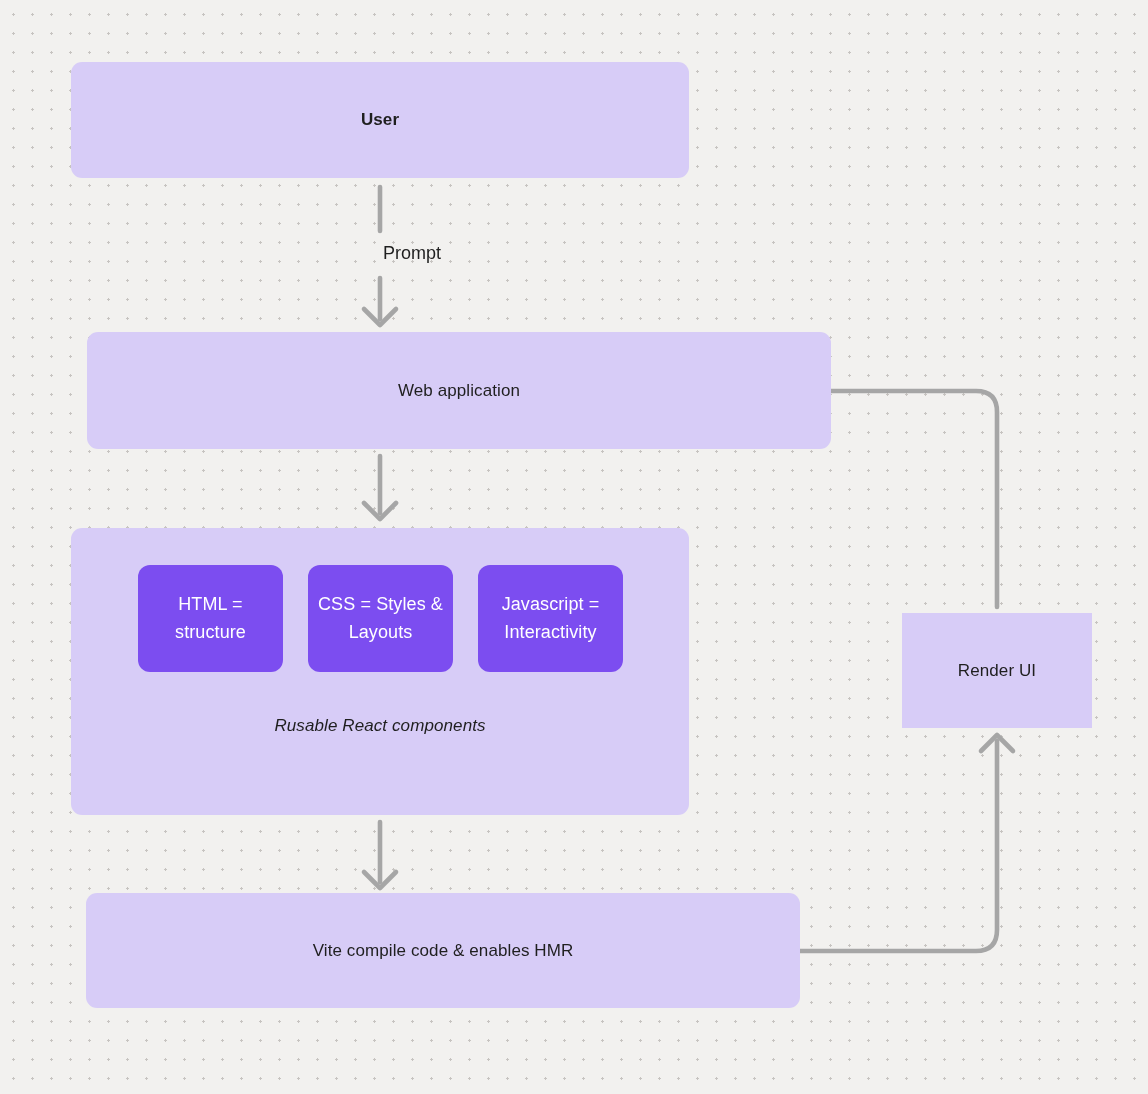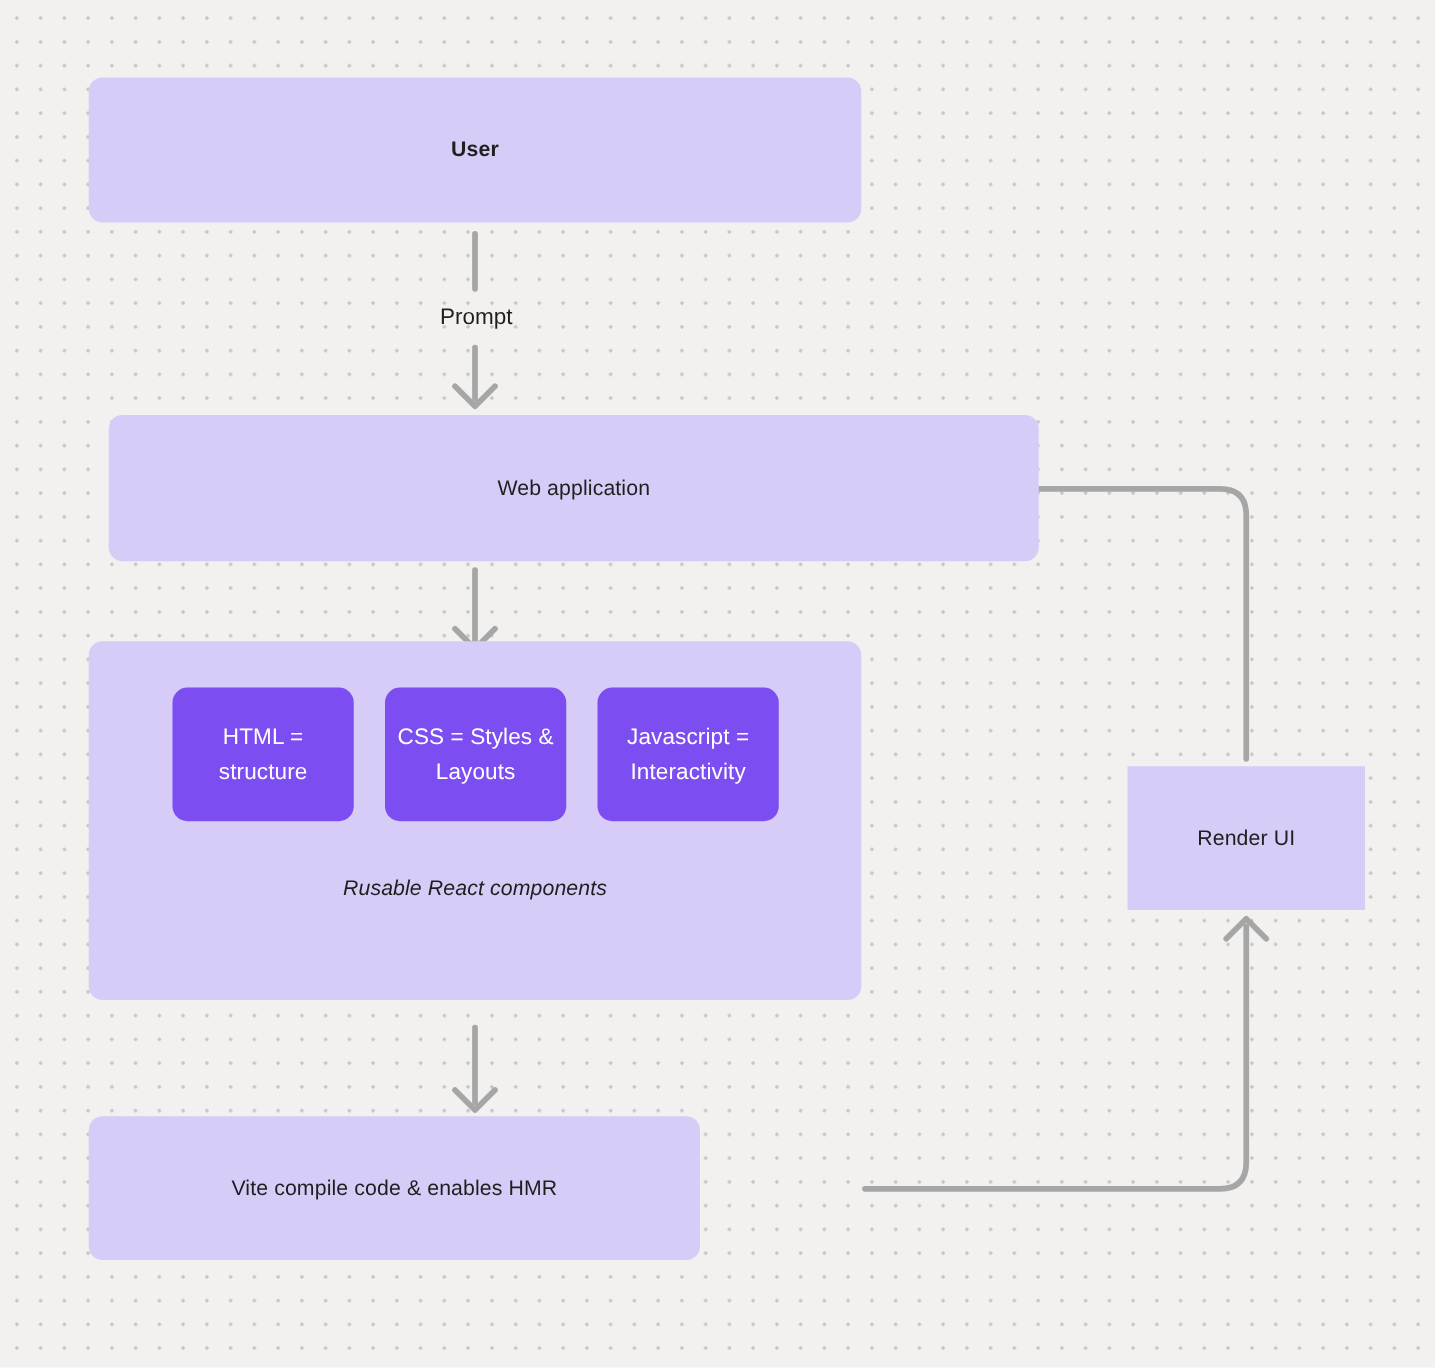--- a/index.html
+++ b/index.html
@@ -44,22 +44,22 @@
     display: flex;
     align-items: center;
     justify-content: center;
     color: var(--label-text);
     font-size: 17px;
     font-weight: 500;
     letter-spacing: 0.1px;
   }
   #user-box      { left: 71px; top: 62px;  width: 618px; height: 116px; font-weight: bold; }
   #webapp-box    { left: 71px; top: 332px; width: 744px; height: 117px; margin-left: 16px; }
-  #components-box{ left: 71px; top: 513px; width: 618px; height: 287px; display: block; }
-  #vite-box      { left: 71px; top: 893px; width: 489px; height: 115px; }
+  #components-box{ left: 71px; top: 528px; width: 618px; height: 287px; display: block; }
+  #vite-box      { left: 86px; top: 893px; width: 714px; height: 115px; }
   #render-box    { left: 902px; top: 613px; width: 190px; height: 115px; border-radius: 0; }
   .child-node {
     position: absolute;
     top: 37px;
     width: 145px; height: 107px;
     background: var(--accent-fill);
     color: var(--accent-text);
     border-radius: 12px;
     display: flex;
     align-items: center;
@@ -80,21 +80,21 @@
     text-align: center;
     font-size: 17px;
     font-weight: 500;
     color: var(--label-text);
     font-style: italic;
   }
   .edge-label {
     position: absolute;
     left: 321px; top: 243px;
     width: 120px;
-    text-align: center;
+    text-align: right;
     font-size: 18px;
     font-weight: 500;
     color: var(--label-text);
   }
 </style>
 </head>
 <body>
 
 <div id="canvas">
 

